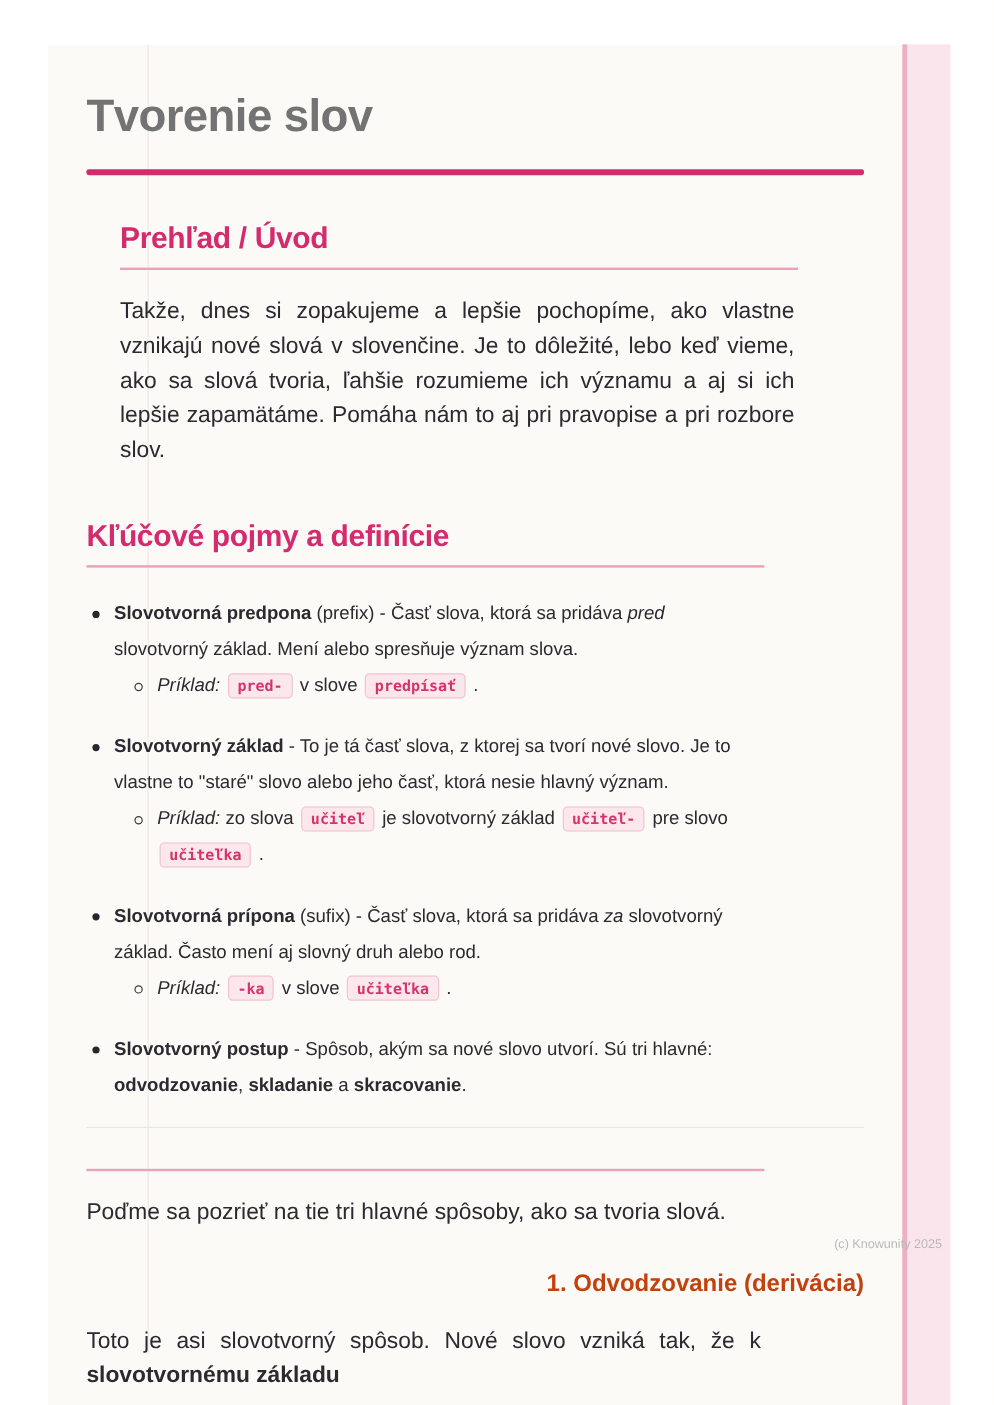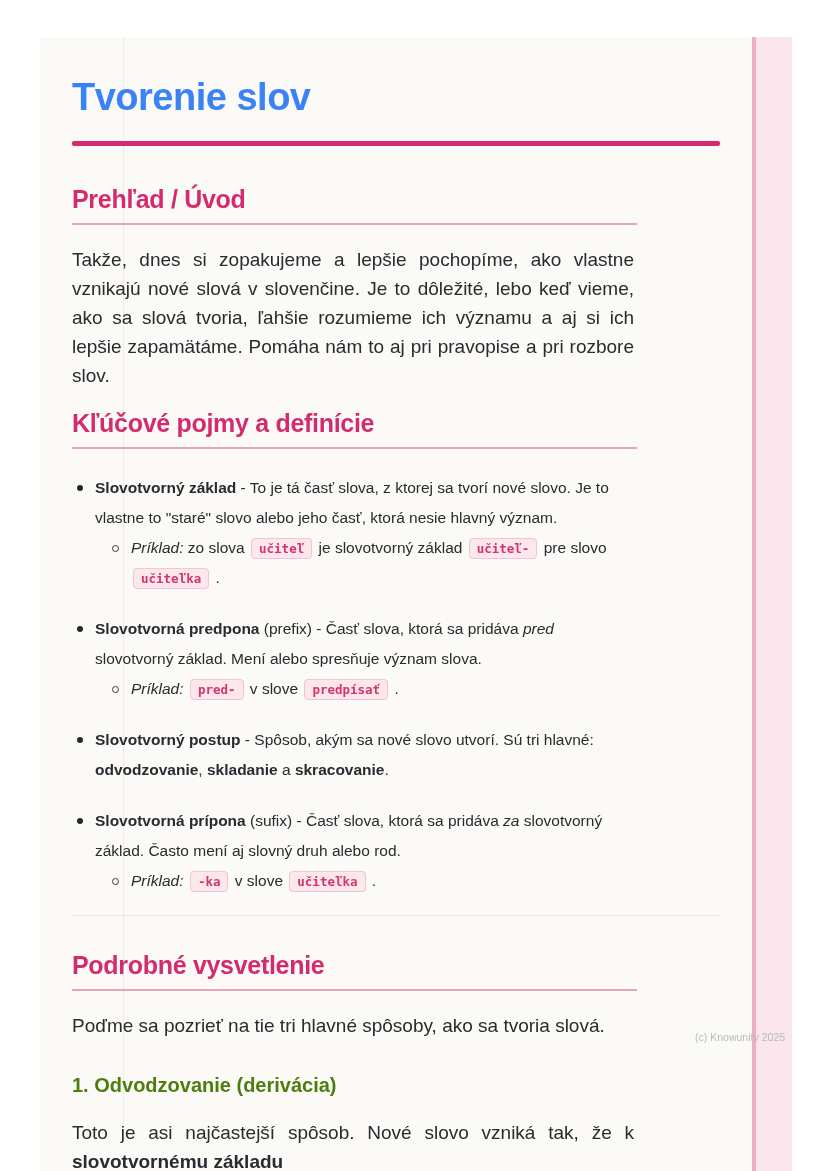--- a/index.html
+++ b/index.html
@@ -20,38 +20,38 @@
   .stripe{
     position:absolute;right:0;top:0;width:36px;height:1134px;
     background:#fbe5ec;border-left:4px solid #ecafc4;
   }
   .content{
     position:absolute;left:32px;top:26px;width:648px;
   }
   .doc-title{
     margin-top:12px;
     font-size:38px;line-height:44px;font-weight:bold;
-    color:#3b82f6;letter-spacing:-0.5px;
+    color:#737373;letter-spacing:-0.5px;
   }
   .title-rule{
     margin-top:22px;height:5px;width:648px;background:#d42a6e;border-radius:2px;
   }
   h2.sec{
     margin:0;font-size:25px;line-height:30px;font-weight:bold;color:#d42a6e;
     letter-spacing:-0.3px;
   }
   .h2-underline{
     margin-top:9px;height:2px;width:565px;background:#e8a2bc;
   }
-  .sec1{margin-top:38px;}
-  .sec2{margin-top:18px;}
+  .sec1{margin-top:38px;margin-left:28px;}
+  .sec2{margin-top:42px;}
   .sec3{margin-top:34px;}
   h3.subsec{
     margin:0;margin-top:32px;
-    font-size:20px;line-height:26px;font-weight:bold;color:#4d7c0f;
+    font-size:20px;line-height:26px;font-weight:bold;color:#c2410c;text-align:right;
   }
   .para{
     margin-top:20px;width:562px;
     font-size:19px;line-height:29px;
     text-align:justify;
   }
   .para.nojust{text-align:left;}
   .seg-b{font-weight:bold;}
   .seg-i{font-style:italic;}
   .seg-c{
@@ -102,56 +102,55 @@
       <div class="para"><span class="seg-p">Takže, dnes si zopakujeme a lepšie pochopíme, ako vlastne vznikajú nové slová v slovenčine. Je to dôležité, lebo keď vieme, ako sa slová tvoria, ľahšie rozumieme ich významu a aj si ich lepšie zapamätáme. Pomáha nám to aj pri pravopise a pri rozbore slov.</span></div>
     </div>
 
     <div class="sec2">
       <h2 class="sec">Kľúčové pojmy a definície</h2>
       <div class="h2-underline"></div>
 
       <ul class="concepts">
         <li>
           <span class="dot"></span>
-          <div class="li-main"><span class="seg-b">Slovotvorný základ</span><span class="seg-p"> - To je tá časť slova, z ktorej sa tvorí nové slovo. Je to vlastne to "staré" slovo alebo jeho časť, ktorá nesie hlavný význam.</span></div>
-          <div class="ex">
-            <span class="ring"></span>
-            <div class="ex-text"><span class="seg-i">Príklad:</span><span class="seg-p"> zo slova </span><span class="seg-c">učiteľ</span><span class="seg-p"> je slovotvorný základ </span><span class="seg-c">učiteľ-</span><span class="seg-p"> pre slovo </span><span class="seg-c">učiteľka</span><span class="seg-p"> .</span></div>
-          </div>
-        </li>
-        <li>
-          <span class="dot"></span>
           <div class="li-main"><span class="seg-b">Slovotvorná predpona</span><span class="seg-p"> (prefix) - Časť slova, ktorá sa pridáva </span><span class="seg-i">pred</span><span class="seg-p"> slovotvorný základ. Mení alebo spresňuje význam slova.</span></div>
           <div class="ex">
             <span class="ring"></span>
             <div class="ex-text"><span class="seg-i">Príklad:</span><span class="seg-p"> </span><span class="seg-c">pred-</span><span class="seg-p"> v slove </span><span class="seg-c">predpísať</span><span class="seg-p"> .</span></div>
           </div>
         </li>
         <li>
           <span class="dot"></span>
-          <div class="li-main"><span class="seg-b">Slovotvorný postup</span><span class="seg-p"> - Spôsob, akým sa nové slovo utvorí. Sú tri hlavné: </span><span class="seg-b">odvodzovanie</span><span class="seg-p">, </span><span class="seg-b">skladanie</span><span class="seg-p"> a </span><span class="seg-b">skracovanie</span><span class="seg-p">.</span></div>
+          <div class="li-main"><span class="seg-b">Slovotvorný základ</span><span class="seg-p"> - To je tá časť slova, z ktorej sa tvorí nové slovo. Je to vlastne to "staré" slovo alebo jeho časť, ktorá nesie hlavný význam.</span></div>
+          <div class="ex">
+            <span class="ring"></span>
+            <div class="ex-text"><span class="seg-i">Príklad:</span><span class="seg-p"> zo slova </span><span class="seg-c">učiteľ</span><span class="seg-p"> je slovotvorný základ </span><span class="seg-c">učiteľ-</span><span class="seg-p"> pre slovo </span><span class="seg-c">učiteľka</span><span class="seg-p"> .</span></div>
+          </div>
         </li>
         <li>
           <span class="dot"></span>
           <div class="li-main"><span class="seg-b">Slovotvorná prípona</span><span class="seg-p"> (sufix) - Časť slova, ktorá sa pridáva </span><span class="seg-i">za</span><span class="seg-p"> slovotvorný základ. Často mení aj slovný druh alebo rod.</span></div>
           <div class="ex">
             <span class="ring"></span>
             <div class="ex-text"><span class="seg-i">Príklad:</span><span class="seg-p"> </span><span class="seg-c">-ka</span><span class="seg-p"> v slove </span><span class="seg-c">učiteľka</span><span class="seg-p"> .</span></div>
           </div>
         </li>
+        <li>
+          <span class="dot"></span>
+          <div class="li-main"><span class="seg-b">Slovotvorný postup</span><span class="seg-p"> - Spôsob, akým sa nové slovo utvorí. Sú tri hlavné: </span><span class="seg-b">odvodzovanie</span><span class="seg-p">, </span><span class="seg-b">skladanie</span><span class="seg-p"> a </span><span class="seg-b">skracovanie</span><span class="seg-p">.</span></div>
+        </li>
       </ul>
     </div>
 
     <div class="divider"></div>
 
     <div class="sec3">
-      <h2 class="sec">Podrobné vysvetlenie</h2>
       <div class="h2-underline"></div>
       <div class="para nojust"><span class="seg-p">Poďme sa pozrieť na tie tri hlavné spôsoby, ako sa tvoria slová.</span></div>
 
       <h3 class="subsec">1. Odvodzovanie (derivácia)</h3>
-      <div class="para"><span class="seg-p">Toto je asi najčastejší spôsob. Nové slovo vzniká tak, že k </span><span class="seg-b">slovotvornému základu</span></div>
+      <div class="para"><span class="seg-p">Toto je asi slovotvorný spôsob. Nové slovo vzniká tak, že k </span><span class="seg-b">slovotvornému základu</span></div>
     </div>
 
   </div>
 </div>
 
 <div class="watermark">(c) Knowunity 2025</div>
 
 </body></html>

